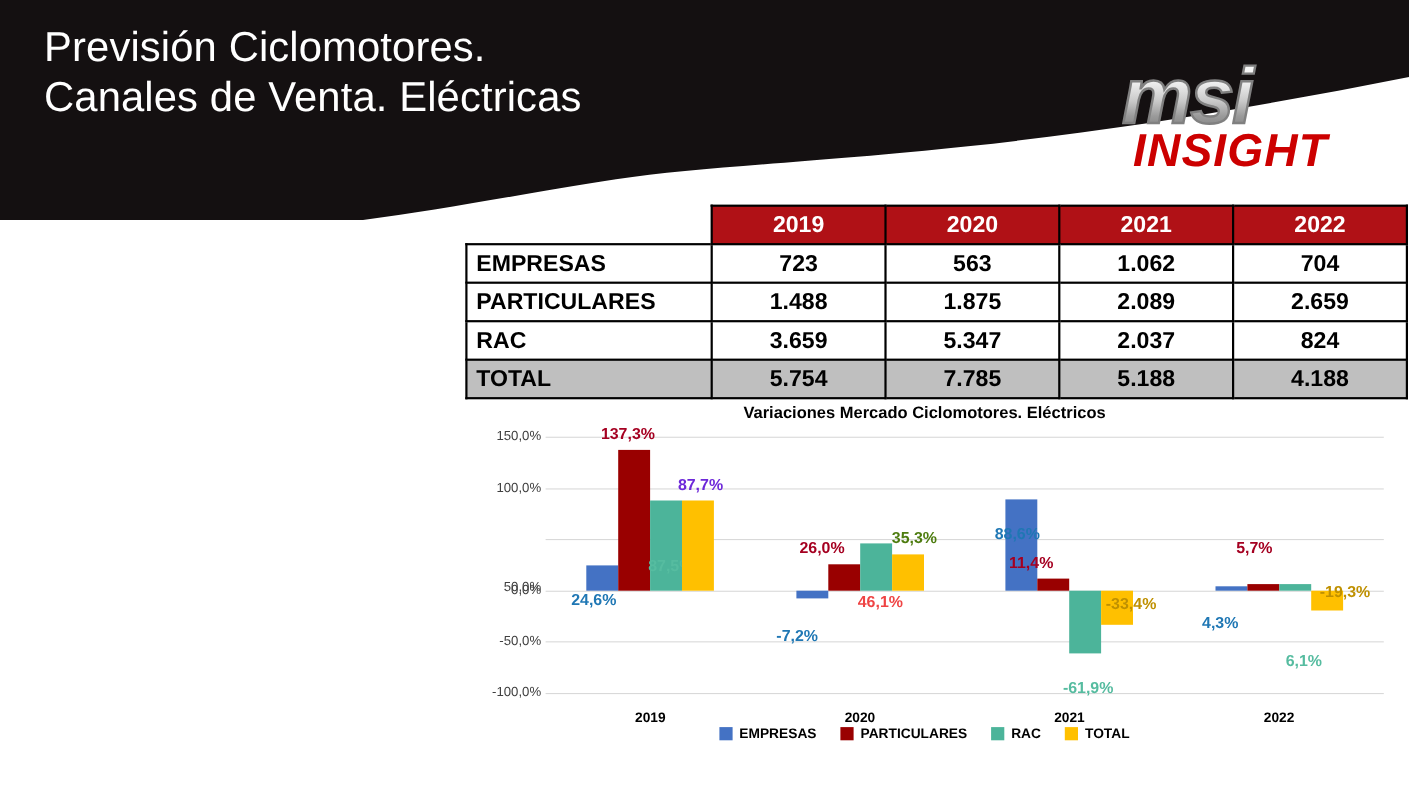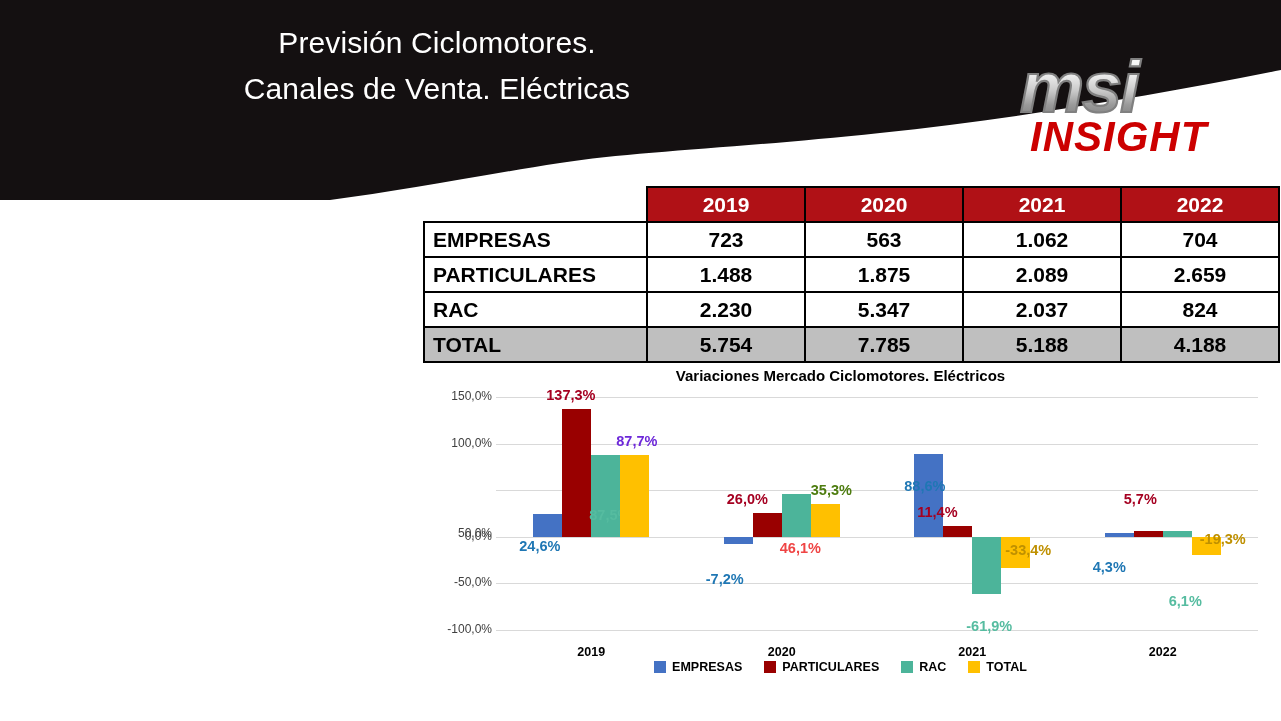--- a/index.html
+++ b/index.html
@@ -12,26 +12,25 @@
   }
 
   
   #header-band{
     position:absolute;left:0;top:0;width:1281px;height:200px;
     overflow:hidden;pointer-events:none;
   }
   #header-band svg{display:block;}
 
   #page-title{
-    position:absolute;left:57px;top:20px;width:760px;
+    position:absolute;left:40px;top:20px;width:760px;
     color:#ffffff;
-    font-size:30px;line-height:46px;font-weight:400;
+    font-size:38px;line-height:46px;font-weight:400;
     letter-spacing:.1px;
     white-space:pre-line;
-    text-align:center;
   }
 
   
   #logo{
     position:absolute;left:1008px;top:52px;width:250px;height:108px;
   }
   #logo svg{display:block;}
 
   
   #data-table{
@@ -164,21 +163,21 @@
     </tr>
     <tr>
       <td class="rowlabel">PARTICULARES</td>
       <td class="val">1.488</td>
       <td class="val">1.875</td>
       <td class="val">2.089</td>
       <td class="val">2.659</td>
     </tr>
     <tr>
       <td class="rowlabel">RAC</td>
-      <td class="val">2.230</td>
+      <td class="val">3.659</td>
       <td class="val">5.347</td>
       <td class="val">2.037</td>
       <td class="val">824</td>
     </tr>
     <tr class="total-row">
       <td class="rowlabel">TOTAL</td>
       <td class="val">5.754</td>
       <td class="val">7.785</td>
       <td class="val">5.188</td>
       <td class="val">4.188</td>

